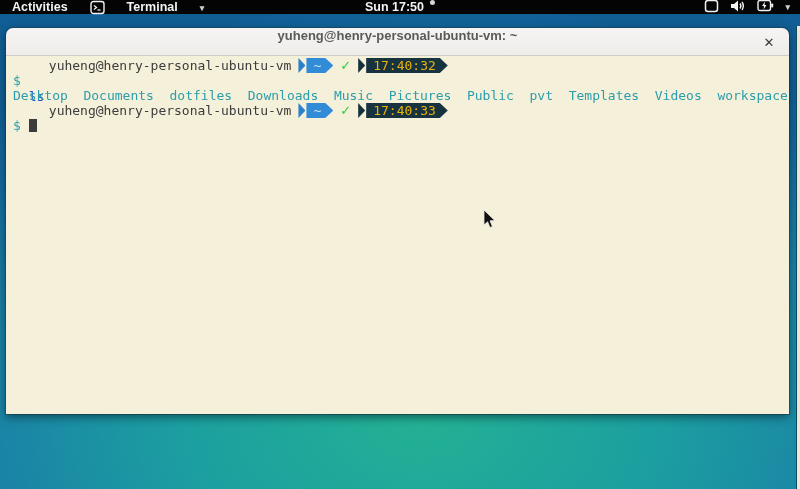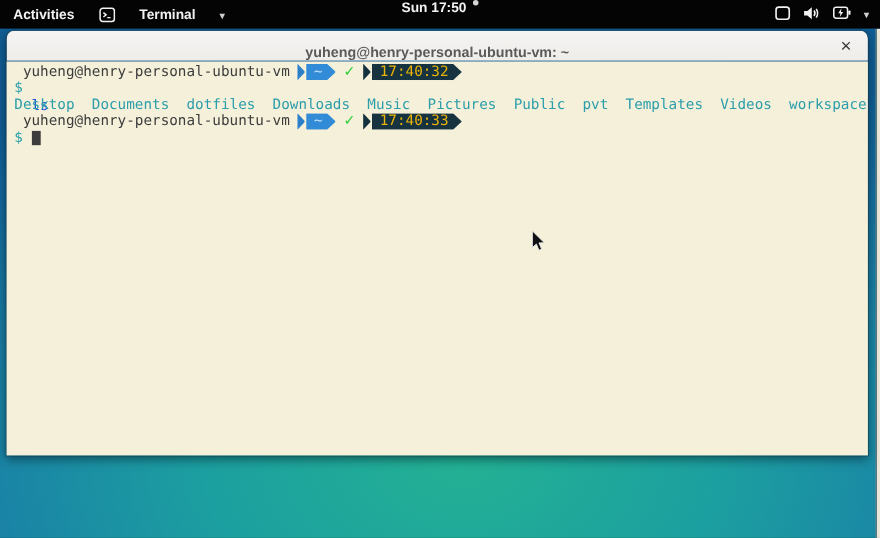--- a/index.html
+++ b/index.html
@@ -12,21 +12,21 @@
     background: radial-gradient(ellipse 620px 420px at 420px 420px,
                 #23b194 0%, #1c9fa0 38%, #1a84a6 68%, #14699d 88%, #115e95 100%);
   }
   .edge-strip {
     position: absolute; top: 26px; right: 0; width: 4px; bottom: 0;
     background: #ece7d9; border-left: 1px solid #0f4a5e;
   }
 
   
   .topbar {
-    position: absolute; top: 0; left: 0; right: 0; height: 26px;
+    position: absolute; top: 0; left: 0; right: 0; height: 14px;
     background: #040404; color: #f2f2f2;
     display: flex; align-items: center;
     font-size: 12.5px; font-weight: bold;
     z-index: 30;
   }
   .activities { padding: 0 12px; height: 100%; display: flex; align-items: center; cursor: pointer; }
   .appmenu { display: flex; align-items: center; gap: 22px; padding: 0 10px; height: 100%; cursor: pointer; }
   .appmenu .caret { font-size: 9px; color: #cfcfcf; margin-top: 1px; }
   .term-icon { display: inline-flex; }
   .clock {
@@ -47,40 +47,40 @@
     box-shadow: 0 3px 10px rgba(0,20,30,0.55), 0 0 0 1px rgba(30,60,70,0.45);
     z-index: 10;
     display: flex; flex-direction: column;
   }
   .titlebar {
     height: 28px; flex: 0 0 28px;
     background: linear-gradient(#f5f4f2, #efedea);
     border-bottom: 1px solid #cfccc6;
     border-radius: 7px 7px 0 0;
     position: relative;
-    display: flex; align-items: flex-end; justify-content: center;
+    display: flex; align-items: flex-start; justify-content: center;
   }
   .titlebar .title { font-size: 13px; font-weight: bold; color: #5a5a5a; }
   .close-btn {
     position: absolute; right: 10px; top: 4px;
     width: 20px; height: 20px; border: none; background: transparent;
     color: #3a3a3a; font-size: 13px; font-weight: bold; cursor: pointer;
     display: flex; align-items: center; justify-content: center;
     font-family: "DejaVu Sans", sans-serif;
   }
 
   .term {
     flex: 1 1 auto; background: #f5f0da;
     font-family: "DejaVu Sans Mono", monospace;
     font-size: 13px; color: #3b3b3b;
     padding: 2px 0 0 7px; overflow: hidden;
     cursor: text;
   }
   .line { height: 15px; line-height: 15px; white-space: pre; display: flex; align-items: center; }
-  .prompt-line { padding-left: 1ch; }
+  .prompt-line { padding-left: 1ch; margin-left: 28px; }
   .prompt-line .user { color: #3c3c3c; margin-right: 7px; }
 
   
   .pl { display: inline-flex; align-items: center; height: 15px; }
   .pl-head { width: 7px; height: 15px; margin-right: 1px; }
   .pl-body {
     height: 15px; display: inline-flex; align-items: center;
     padding: 0 12px 0 7px;
     clip-path: polygon(0 0, calc(100% - 8px) 0, 100% 50%, calc(100% - 8px) 100%, 0 100%);
   }

